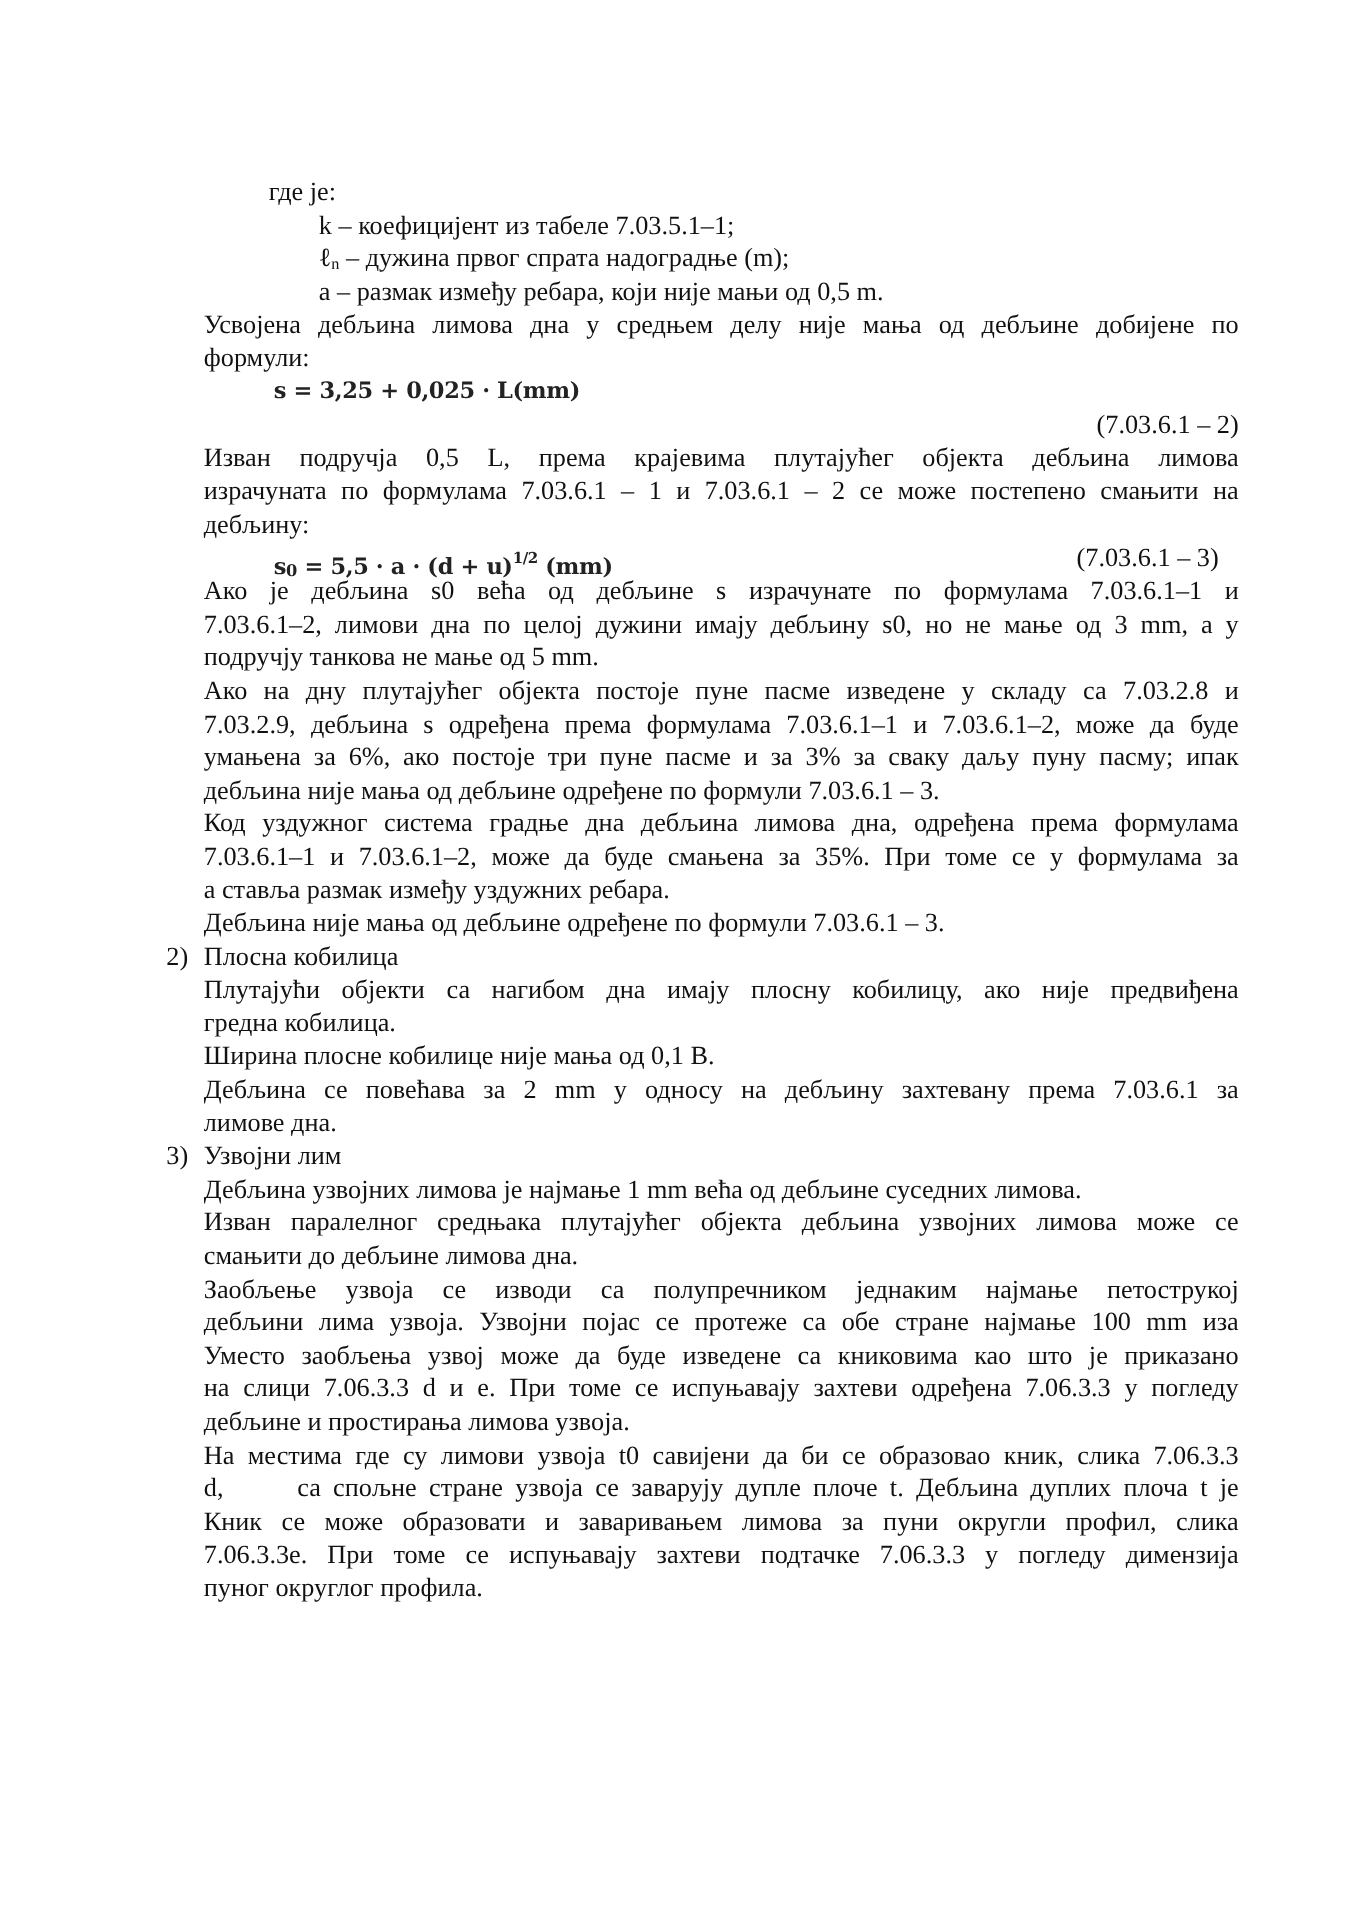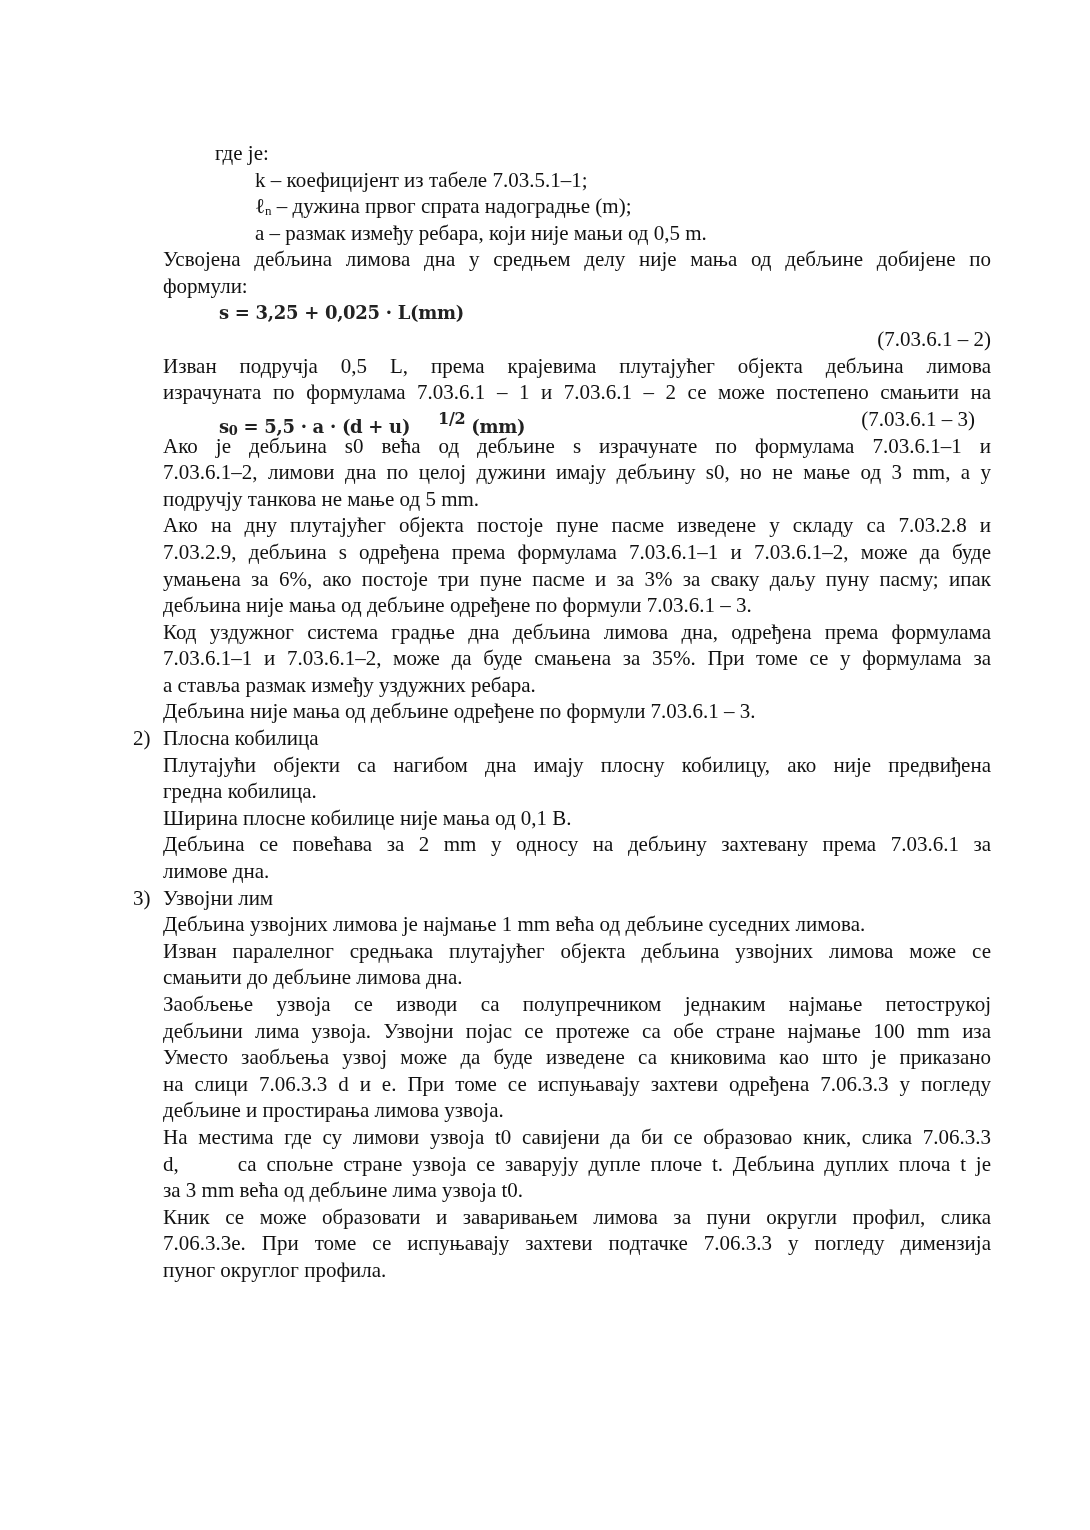--- a/index.html
+++ b/index.html
@@ -62,21 +62,21 @@
     .list-item {
       position: relative;
       padding-left: 0;
     }
     .list-num {
       position: absolute;
       left: -30px;
       top: 0;
     }
     .sub { font-size: 13px; vertical-align: -2px; }
-    .sup { font-size: 16px; vertical-align: 9px; margin-left: 28px; }
+    .sup { font-size: 12px; vertical-align: 9px; }
   </style>
 </head>
 <body>
 
 <div class="page">
 
   <span class="line ind1">где је:</span>
   <span class="line ind2">k – коефицијент из табеле 7.03.5.1–1;</span>
   <span class="line ind2">ℓ<span class="sub">n</span> – дужина првог спрата надоградње (m);</span>
   <span class="line ind2">a – размак између ребара, који није мањи од 0,5 m.</span>
@@ -84,20 +84,21 @@
   <span class="line just">Усвојена дебљина лимова дна у средњем делу није мања од дебљине добијене по</span>
   <span class="line">формули:</span>
 
   <div class="formula-row">
     <span class="formula">s = 3,25 + 0,025 · L(mm)</span>
   </div>
   <div class="line eqno-only">(7.03.6.1 – 2)</div>
 
   <span class="line just">Изван подручја 0,5 L, према крајевима плутајућег објекта дебљина лимова</span>
   <span class="line just">израчуната по формулама 7.03.6.1 – 1 и 7.03.6.1 – 2 се може постепено смањити на</span>
+  <span class="line">дебљину:</span>
 
   <div class="formula-row">
     <span class="formula"><span>s</span><span class="sub">0</span><span> = 5,5 · a · (d + u)</span><span class="sup">1/2</span><span> (mm)</span></span>
     <span class="eqno">(7.03.6.1 – 3)</span>
   </div>
 
   <span class="line just">Ако је дебљина s0 већа од дебљине s израчунате по формулама 7.03.6.1–1 и</span>
   <span class="line just">7.03.6.1–2, лимови дна по целој дужини имају дебљину s0, но не мање од 3 mm, а у</span>
   <span class="line">подручју танкова не мање од 5 mm.</span>
 
@@ -128,18 +129,17 @@
   <span class="line">Дебљина узвојних лимова је најмање 1 mm већа од дебљине суседних лимова.</span>
   <span class="line just">Изван паралелног средњака плутајућег објекта дебљина узвојних лимова може се</span>
   <span class="line">смањити до дебљине лимова дна.</span>
   <span class="line just">Заобљење узвоја се изводи са полупречником једнаким најмање петострукој</span>
   <span class="line just">дебљини лима узвоја. Узвојни појас се протеже са обе стране најмање 100 mm иза</span>
   <span class="line just">Уместо заобљења узвој може да буде изведене са книковима као што је приказано</span>
   <span class="line just">на слици 7.06.3.3 d и e. При томе се испуњавају захтеви одређена 7.06.3.3 у погледу</span>
   <span class="line">дебљине и простирања лимова узвоја.</span>
   <span class="line just">На местима где су лимови узвоја t0 савијени да би се образовао кник, слика 7.06.3.3</span>
   <span class="line just" style="white-space: pre-wrap;">d,      са спољне стране узвоја се заварују дупле плоче t. Дебљина дуплих плоча t је</span>
-  <span class="line">за 3 mm већа од дебљине лима узвоја t0.</span>
   <span class="line just">Кник се може образовати и заваривањем лимова за пуни округли профил, слика</span>
   <span class="line just">7.06.3.3e. При томе се испуњавају захтеви подтачке 7.06.3.3 у погледу димензија</span>
   <span class="line">пуног округлог профила.</span>
 
 </div>
 
 </body></html>

